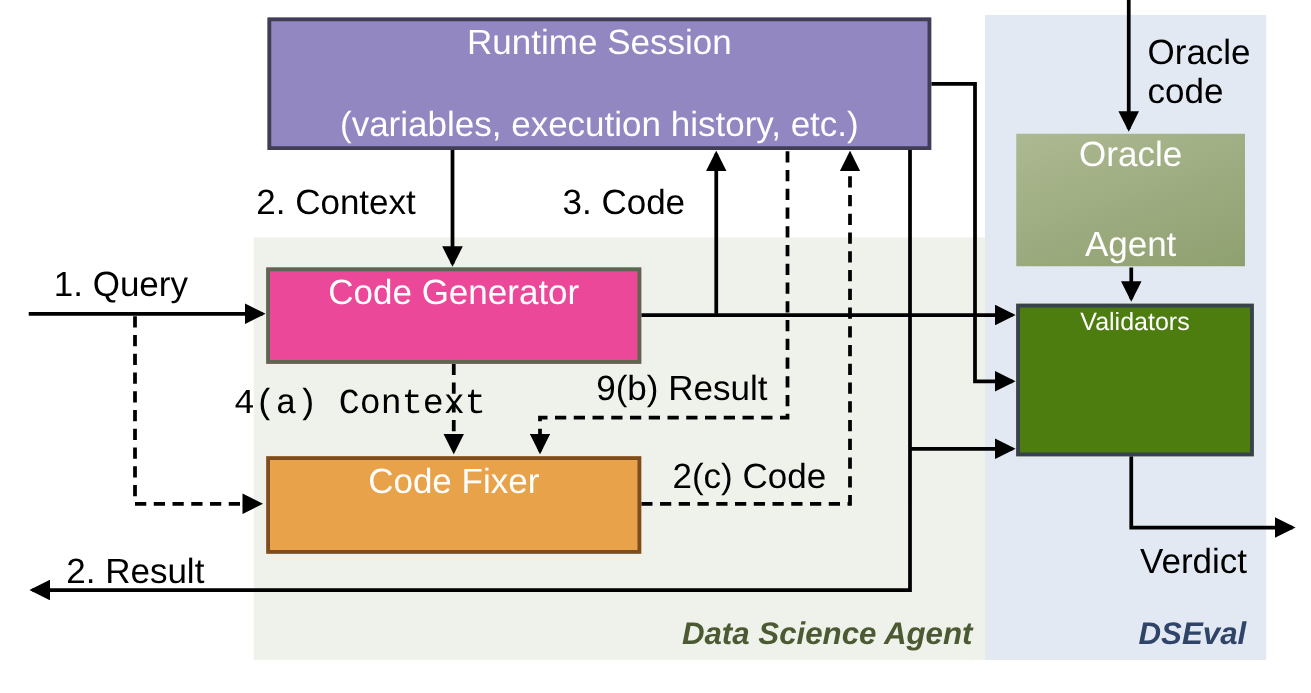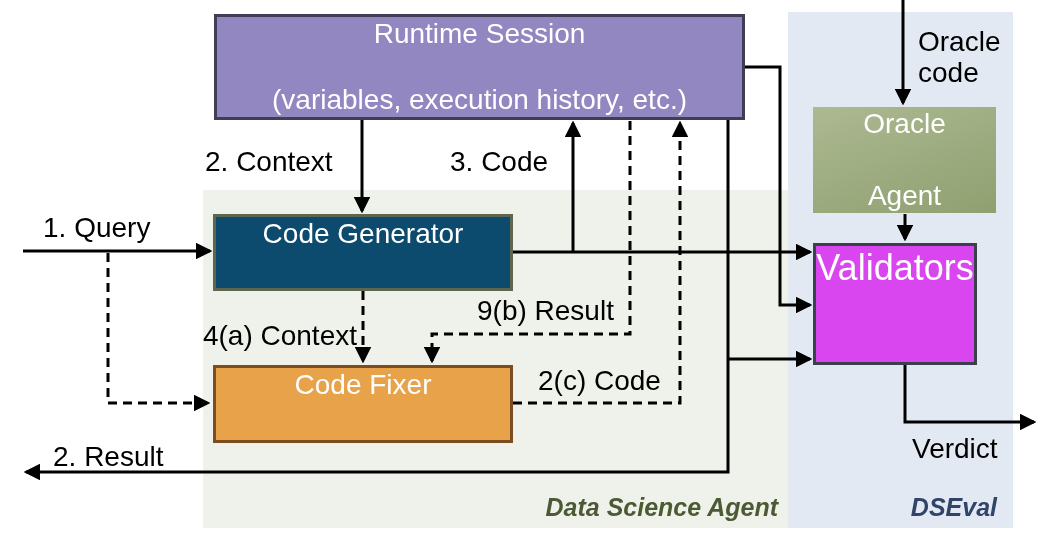--- a/index.html
+++ b/index.html
@@ -14,33 +14,33 @@
   #wires{position:absolute;left:0;top:0;z-index:1;}
 
   .box{
     position:absolute;z-index:2;box-sizing:border-box;
     display:flex;flex-direction:column;align-items:center;justify-content:space-between;
     color:#ffffff;text-align:center;line-height:1.22;
   }
   #box-runtime{left:214px;top:14px;width:531px;height:106px;
     background:#9287c0;border:3px solid #403d54;font-size:28px;}
   #box-generator{left:213px;top:214px;width:300px;height:77px;
-    background:#0c4a6e;border:3px solid #5d664f;font-size:28px;}
+    background:#ec4899;border:3px solid #5d664f;font-size:28px;}
   #box-fixer{left:213px;top:365px;width:300px;height:78px;
     background:#e8a24a;border:3px solid #7d4d20;font-size:28px;}
   #box-oracle{left:813px;top:107px;width:183px;height:106px;
     background:linear-gradient(160deg,#adb992 0%,#8fa070 100%);font-size:28px;}
-  #box-validators{left:813px;top:243px;width:164px;height:122px;
-    background:#d946ef;border:3px solid #39414f;font-size:36px;}
+  #box-validators{left:813px;top:243px;width:190px;height:122px;
+    background:#4d7c0f;border:3px solid #39414f;font-size:20px;}
 
   .lbl{position:absolute;z-index:3;color:#000000;font-size:28px;white-space:nowrap;}
   #lbl-query{left:43px;top:212px;}
   #lbl-context{left:205px;top:146px;}
   #lbl-code{left:450px;top:146px;}
-  #lbl-fix-context{left:187px;top:320px;width:170px;text-align:right;}
+  #lbl-fix-context{left:187px;top:308px;width:170px;text-align:right;font-family:Liberation Mono, monospace;}
   #lbl-fix-result{left:477px;top:295px;}
   #lbl-fix-code{left:538px;top:365px;}
   #lbl-result{left:53px;top:441px;}
   #lbl-oracle-code{left:918px;top:26px;line-height:1.12;}
   #lbl-verdict{left:912px;top:433px;}
   .region-label{position:absolute;z-index:3;font-size:25px;font-weight:bold;font-style:italic;white-space:nowrap;}
   #lbl-dsa{right:271px;top:493px;color:#4c5a33;}
   #lbl-dseval{right:52px;top:493px;color:#2f4468;}
 </style>
 </head>

